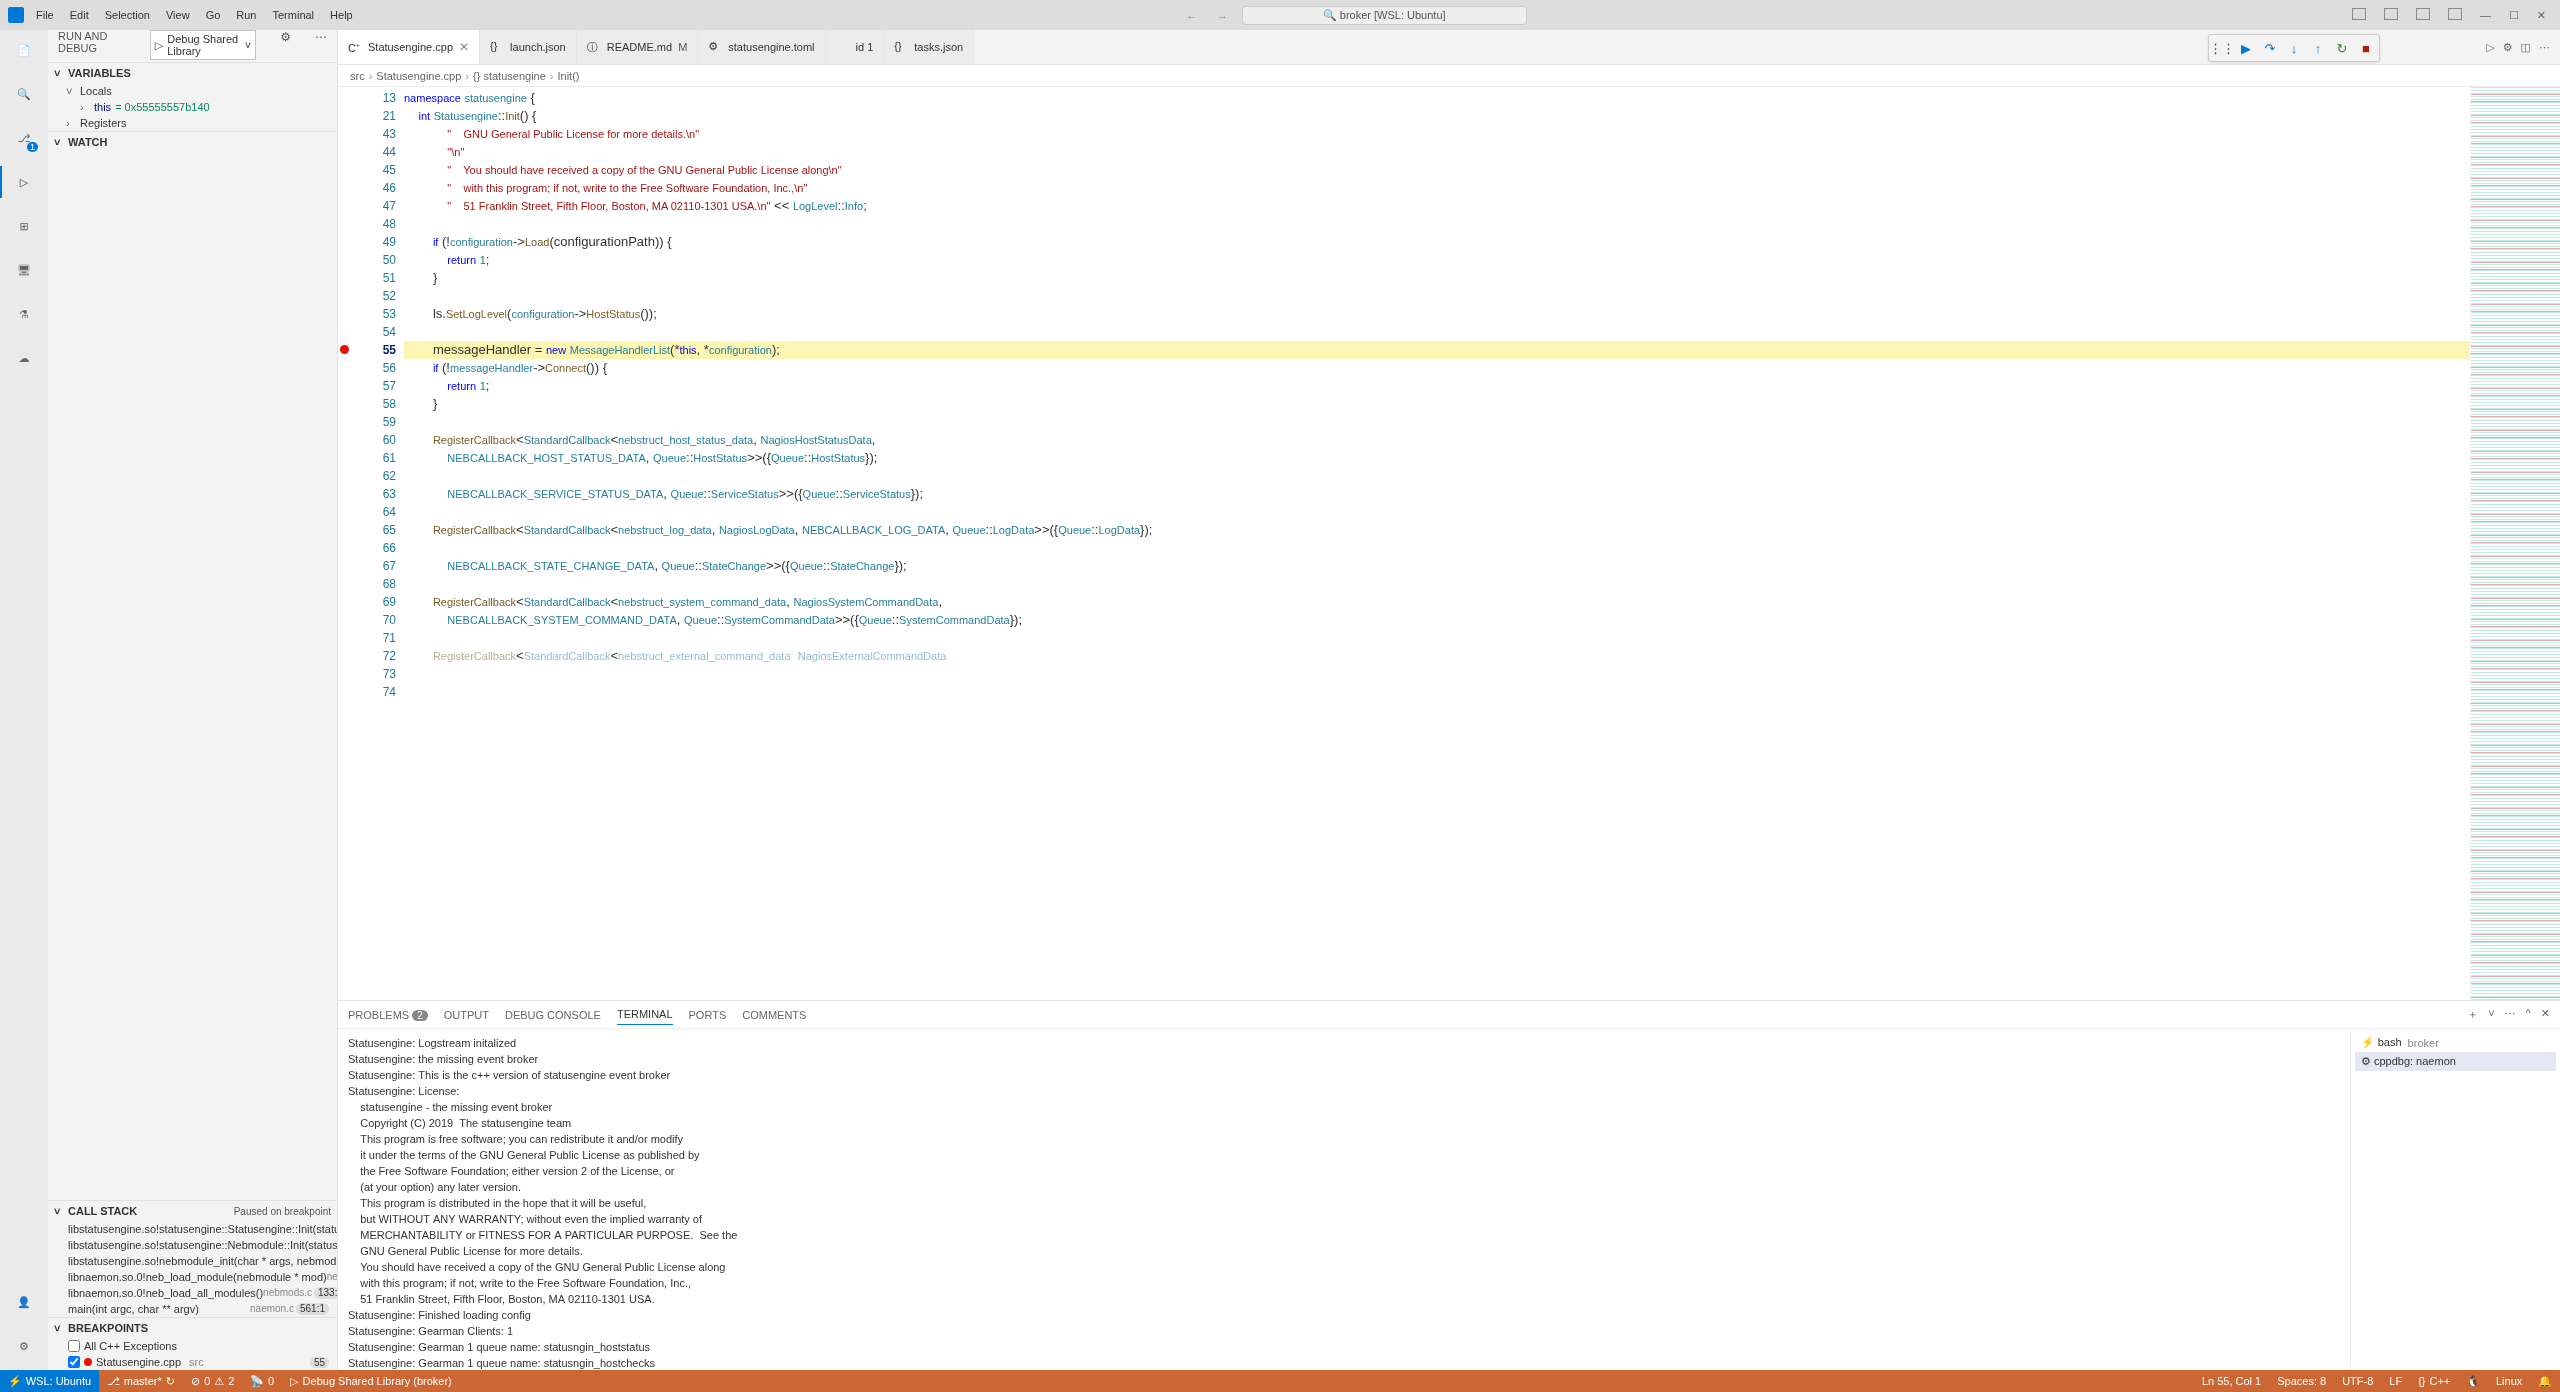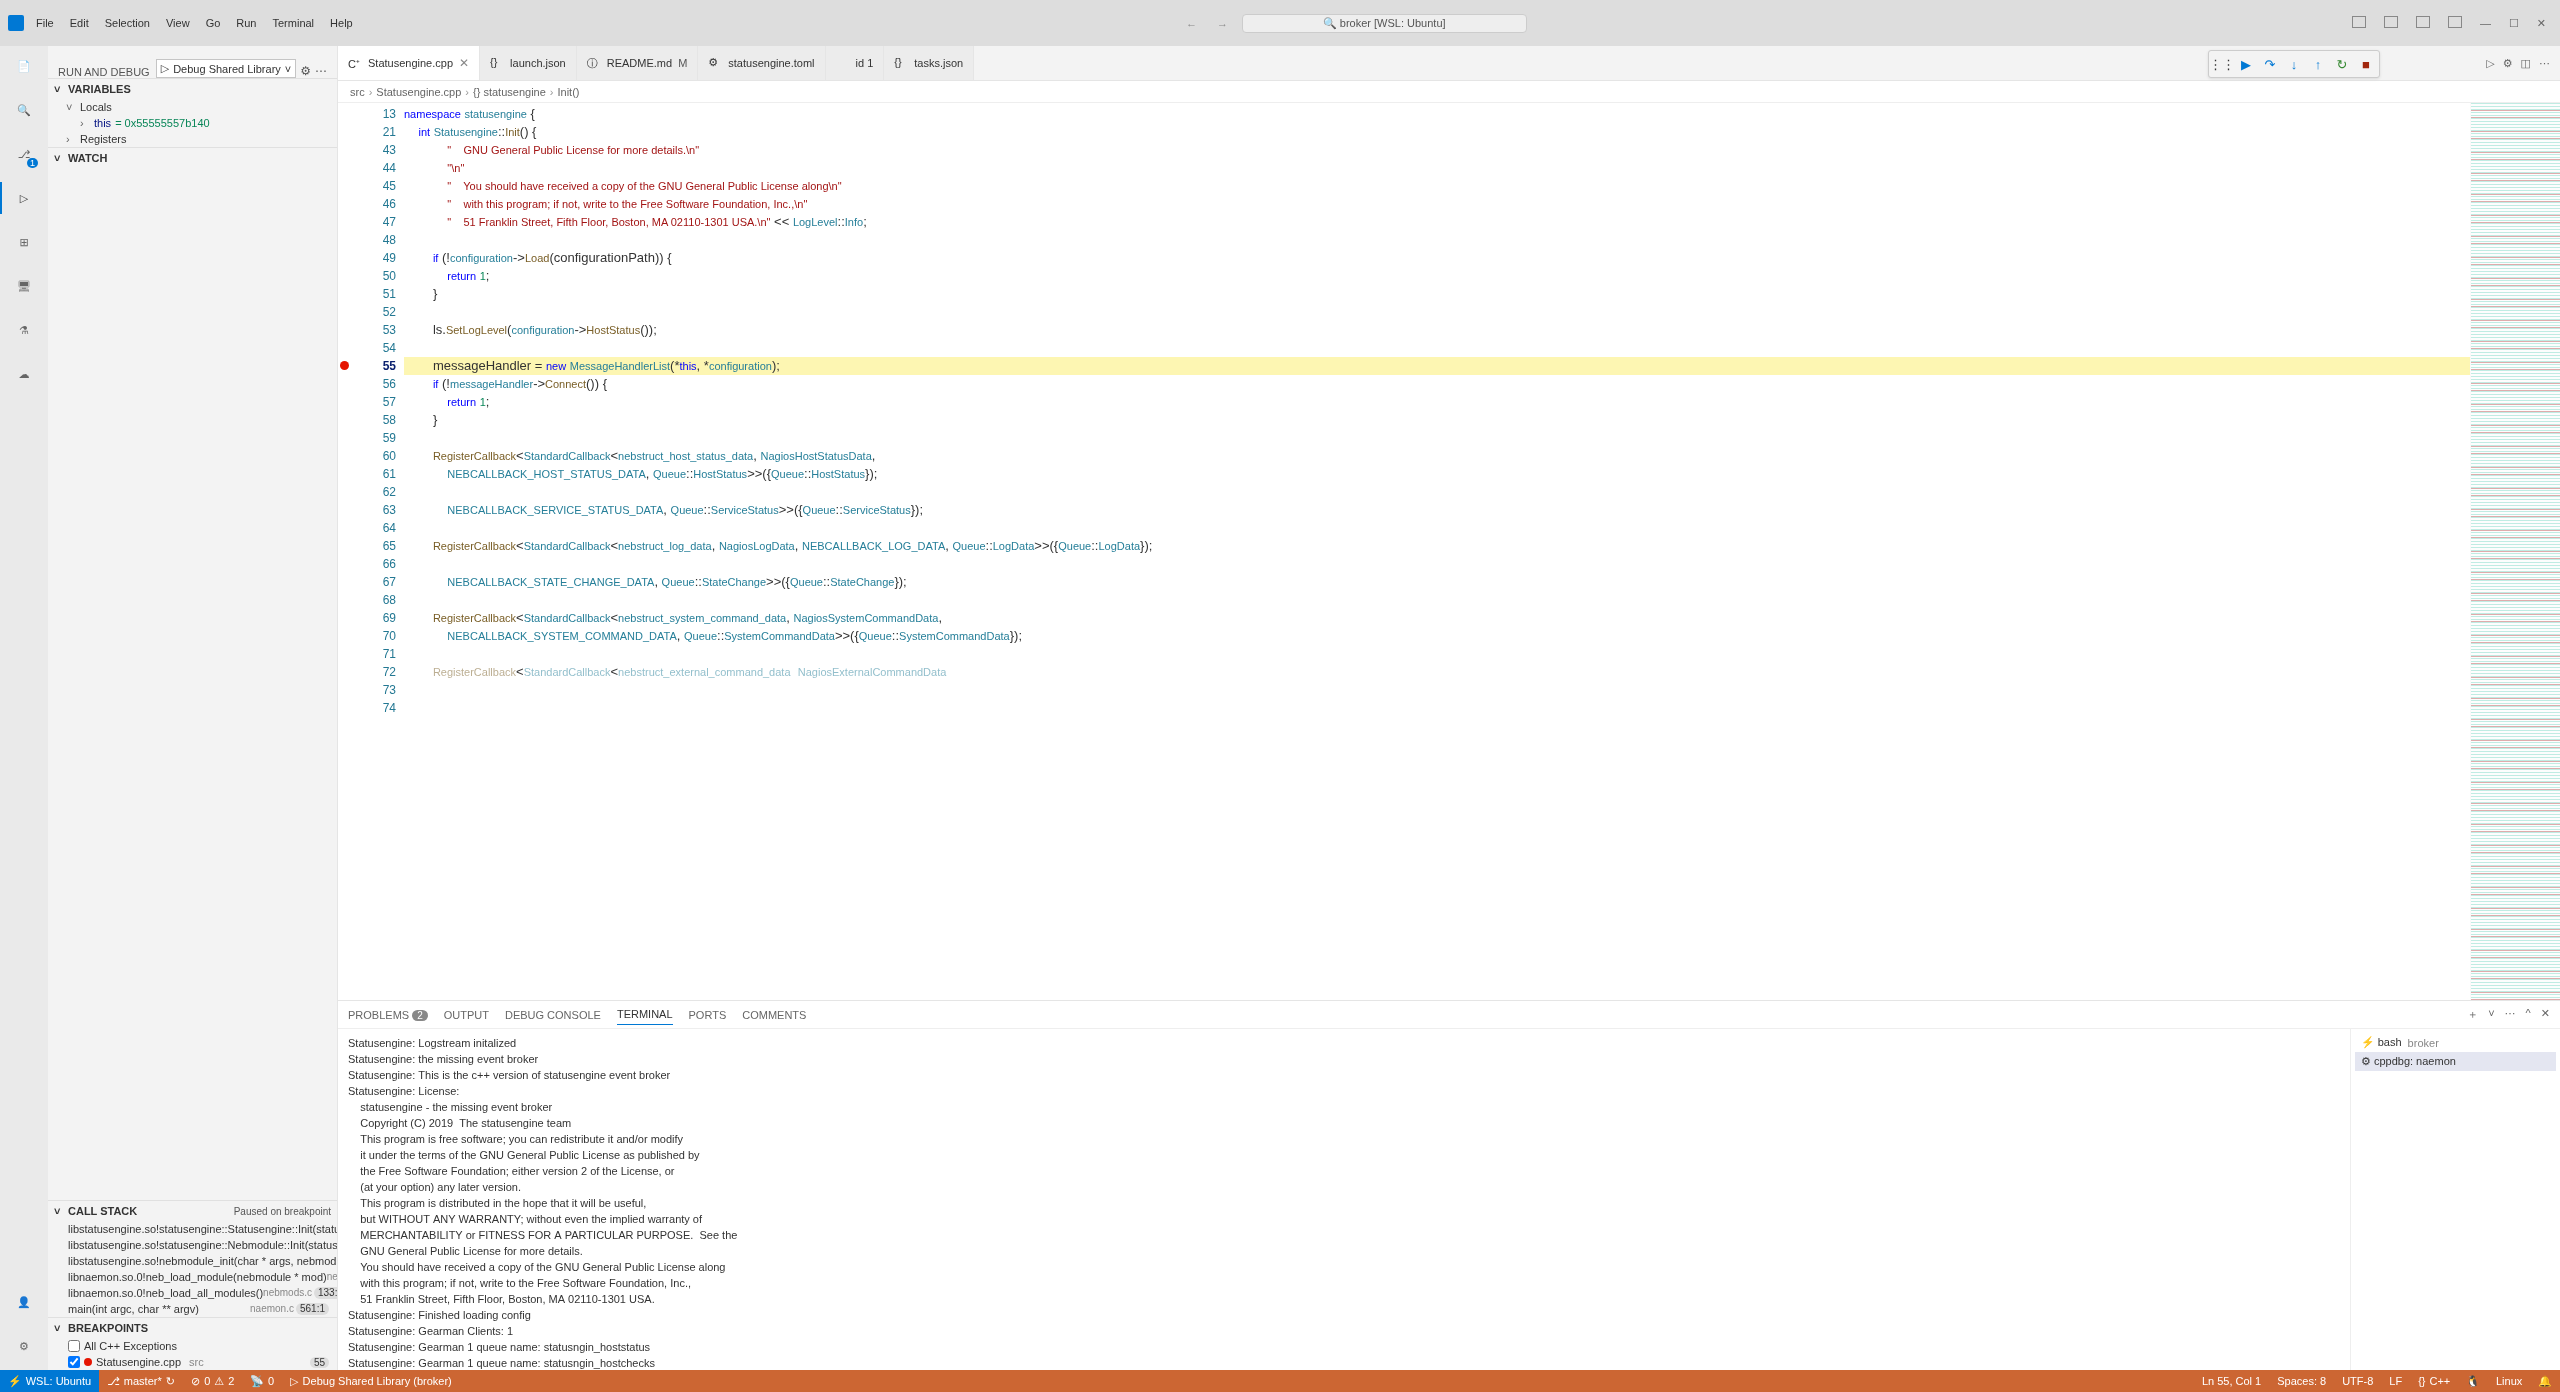--- a/index.html
+++ b/index.html
@@ -1,20 +1,20 @@
 <!DOCTYPE html>
 <html><head>
 <meta charset="utf-8">
 <style>
 * { margin:0; padding:0; box-sizing:border-box; font-family:'Segoe UI',sans-serif; font-size:11px; }
 body { background:#fff; color:#333; width:2560px; height:1392px; overflow:hidden; display:flex; flex-direction:column; }
 .mono { font-family:'Consolas','Courier New',monospace; }
 
 
-.titlebar { height:46px; background:#ddd; display:flex; align-items:center; padding:0 8px; gap:4px; }
+.titlebar { height:30px; background:#ddd; display:flex; align-items:center; padding:0 8px; gap:4px; }
 .vs-icon { width:16px; height:16px; background:#0078d4; border-radius:2px; }
 .menu-item { padding:4px 8px; cursor:pointer; }
 .tb-center { flex:1; display:flex; justify-content:center; align-items:center; gap:8px; }
 .nav-arr { padding:2px 6px; color:#888; cursor:pointer; }
 .search-pill { background:#eee; border:1px solid #ccc; border-radius:4px; padding:2px 80px; font-size:11px; color:#555; }
 .tb-right { display:flex; gap:6px; align-items:center; }
 .win-btn { padding:4px 6px; color:#666; cursor:pointer; }
 .layout-ic { width:14px; height:12px; border:1px solid #888; display:inline-block; }
 
 
@@ -23,21 +23,21 @@
 
 .actbar { width:48px; background:#eaeaea; display:flex; flex-direction:column; align-items:center; padding-top:8px; gap:20px; }
 .actbar-bottom { margin-top:auto; margin-bottom:12px; display:flex; flex-direction:column; gap:20px; }
 .act-ic { width:24px; height:24px; display:flex; align-items:center; justify-content:center; color:#666; cursor:pointer; position:relative; }
 .act-ic.active { color:#333; }
 .act-ic.active::before { content:''; position:absolute; left:-12px; top:-4px; bottom:-4px; width:2px; background:#0078d4; }
 .act-badge { position:absolute; bottom:-2px; right:-2px; background:#0078d4; color:#fff; border-radius:8px; font-size:9px; padding:0 3px; }
 
 
 .sidepanel { width:290px; background:#f3f3f3; border-right:1px solid #e5e5e5; display:flex; flex-direction:column; overflow:hidden; }
-.sp-header { height:32px; display:flex; align-items:flex-end; padding:0 10px; gap:4px; font-size:11px; }
+.sp-header { height:32px; display:flex; align-items:flex-start; padding:0 10px; gap:24px; font-size:11px; }
 .sp-title { text-transform:uppercase; font-size:11px; color:#555; }
 .launch-dd { margin-left:auto; border:1px solid #c5c5c5; background:#fff; padding:2px 4px; font-size:11px; display:flex; align-items:center; gap:4px; }
 .gear-sm { font-size:12px; cursor:pointer; color:#555; }
 .sp-section { border-top:1px solid #e0e0e0; }
 .sp-sec-head { display:flex; align-items:center; padding:4px 6px; font-size:11px; font-weight:700; text-transform:uppercase; cursor:pointer; }
 .sp-sec-head .chev { margin-right:4px; width:10px; }
 .sp-sec-body { padding-left:12px; }
 .var-row { padding:2px 6px; display:flex; align-items:center; gap:4px; font-size:12px; }
 .var-row .chev { width:10px; color:#666; }
 .var-val { color:#098658; }

